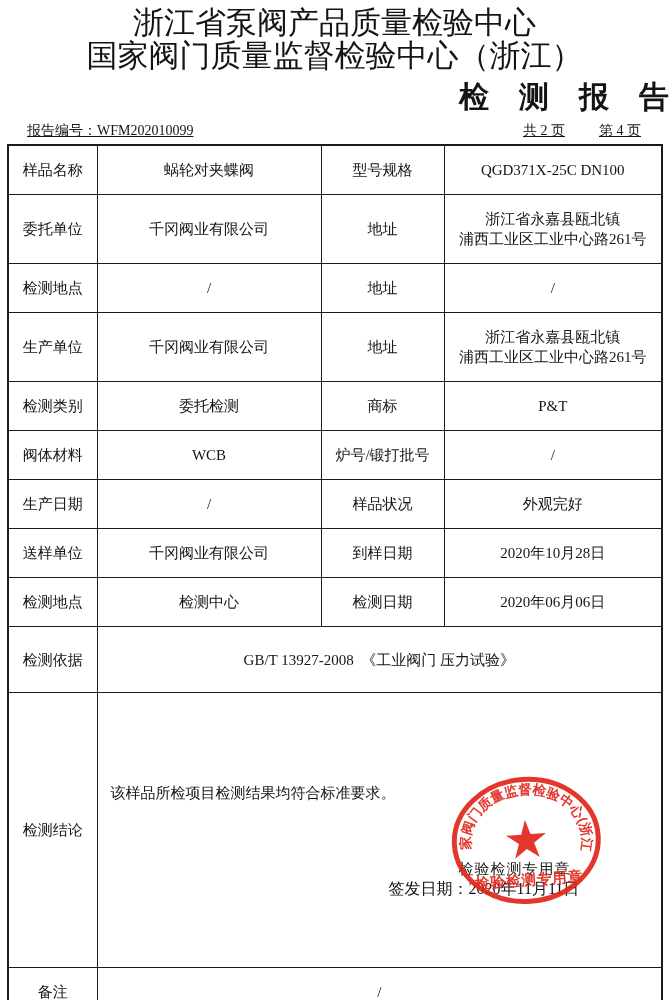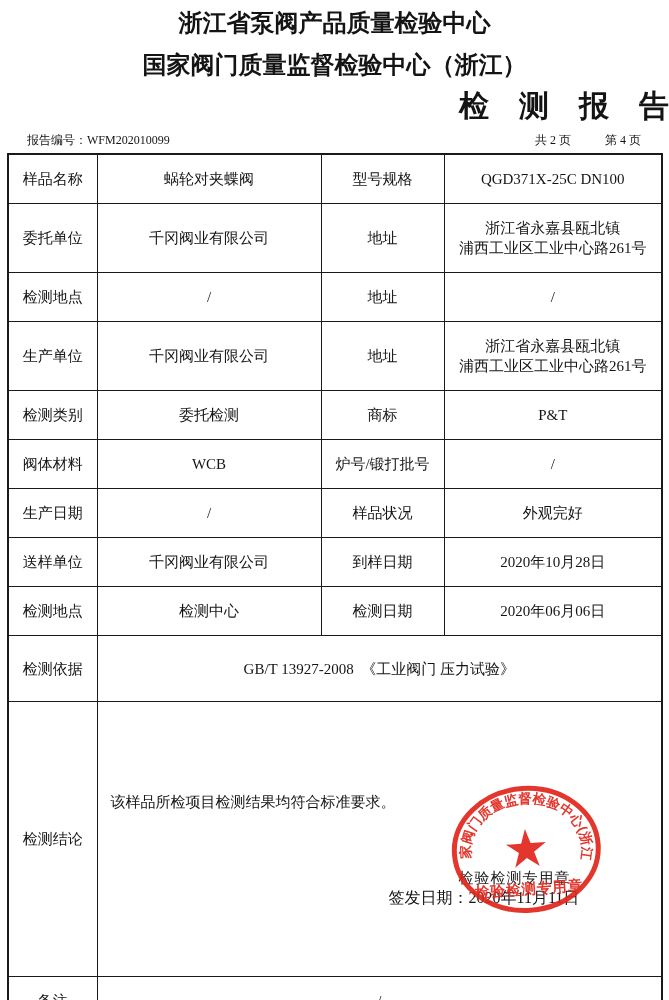--- a/index.html
+++ b/index.html
@@ -10,42 +10,43 @@
     height: 1000px;
     background: #ffffff;
     color: #141414;
     font-family: "Liberation Serif", "DejaVu Serif", serif;
     overflow: hidden;
   }
   
   .org-line {
     text-align: center;
     font-family: "Liberation Sans", "DejaVu Sans", sans-serif;
-    font-weight: 700;
-    font-size: 24px;
+    font-weight: 400;
+    font-size: 31px;
     line-height: 30px;
   }
   .org1 { padding-top: 8px; }
-  .org2 { margin-top: 12px; }
+  .org2 { margin-top: 3px; }
   .report-title {
     text-align: right;
     font-family: "Liberation Sans", "DejaVu Sans", sans-serif;
     font-weight: 700;
     font-size: 30px;
     line-height: 34px;
     margin-top: 9px;
   }
   .report-line {
     display: flex;
     justify-content: space-between;
     align-items: flex-end;
     margin: 7px 28px 3px 27px;
-    font-size: 12px;
+    font-size: 14px;
     line-height: 20px;
     height: 20px;
+    text-decoration: underline;
   }
   .pages span + span { margin-left: 34px; }
   
   table.report-table {
     border-collapse: collapse;
     table-layout: fixed;
     width: 654px;
     margin-left: 7px;
     border: 2px solid #1a1a1a;
   }

